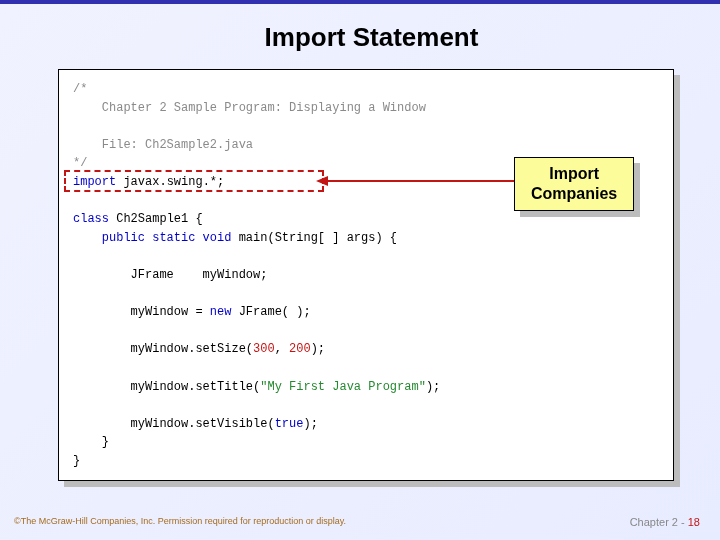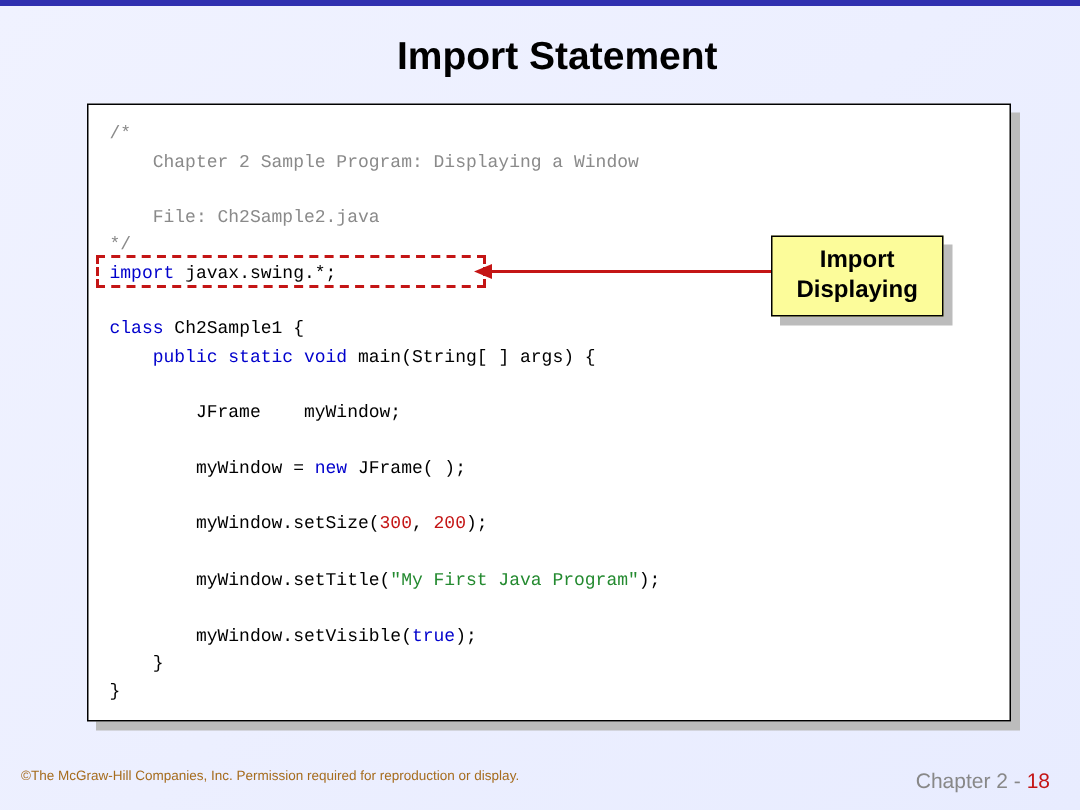--- a/index.html
+++ b/index.html
@@ -89,21 +89,21 @@
     border-right: 12px solid #c41515;
   }
   .footer {
     position: absolute;
     bottom: 12px;
     left: 14px;
     right: 20px;
     font-size: 9px;
   }
   .copyright { color: #a66c1e; }
-  .pagenum { float: right; color: #888; font-size: 14px; }
+  .pagenum { float: right; color: #888; font-size: 11px; }
   .pagenum .sep { color: #888; }
   .pagenum .num { color: #c41515; }
 </style>
 </head>
 <body>
 
 <div class="title">Import Statement</div>
 
 <div class="codebox-wrap">
   <div class="codebox-shadow"></div>
@@ -131,21 +131,21 @@
 
   <div class="dashbox" style="left:6px; top:101px; width:260px; height:22px;"></div>
 
   <div class="arrow-line" style="left:268px; top:111px; width:190px;"></div>
   <div class="arrow-head" style="left:258px; top:107px;"></div>
 
   <div class="callout-wrap" style="left:456px; top:88px;">
     <div class="callout-shadow"></div>
     <div class="callout">
       <div>Import</div>
-      <div>Displaying</div>
+      <div>Companies</div>
     </div>
   </div>
 </div>
 
 <div class="footer">
   <span class="copyright">©The McGraw-Hill Companies, Inc. Permission required for reproduction or display.</span>
   <span class="pagenum">
     <span>Chapter 2</span><span class="sep"> - </span><span class="num">18</span>
   </span>
 </div>

